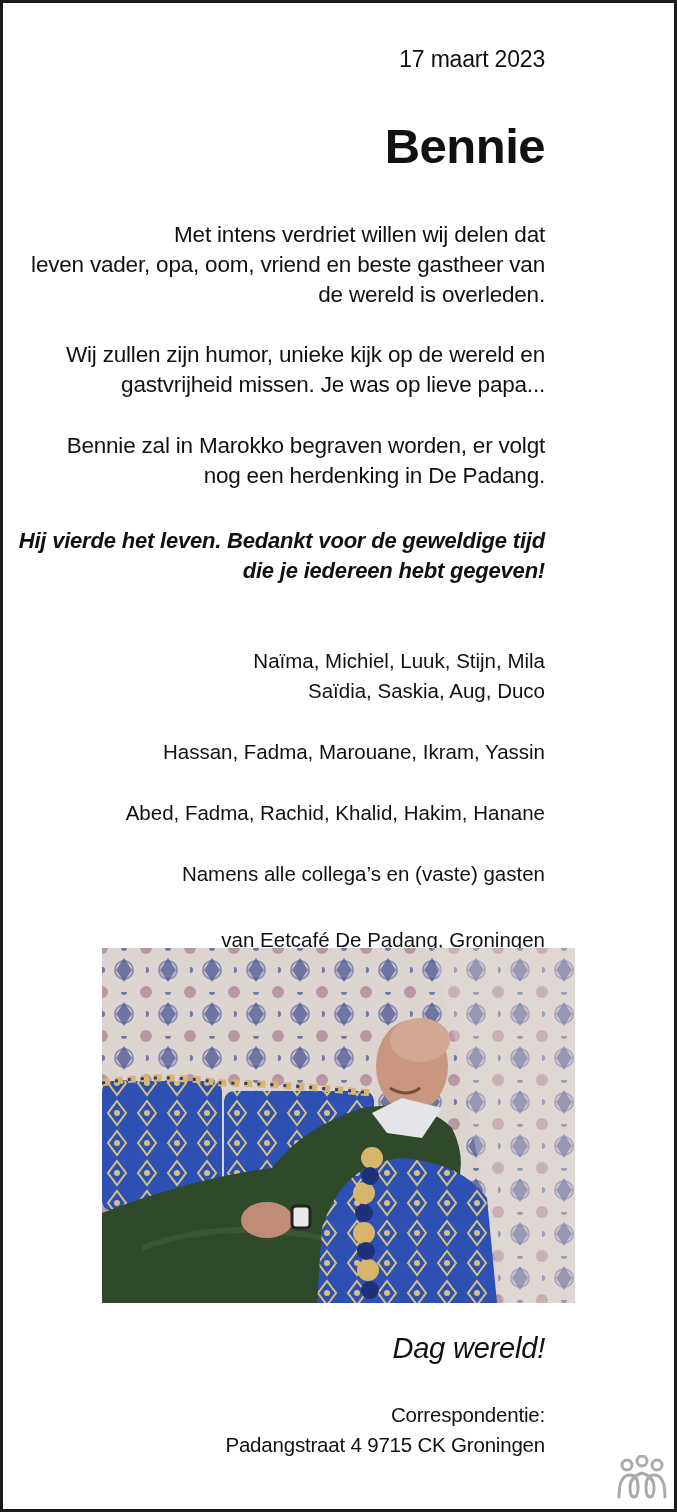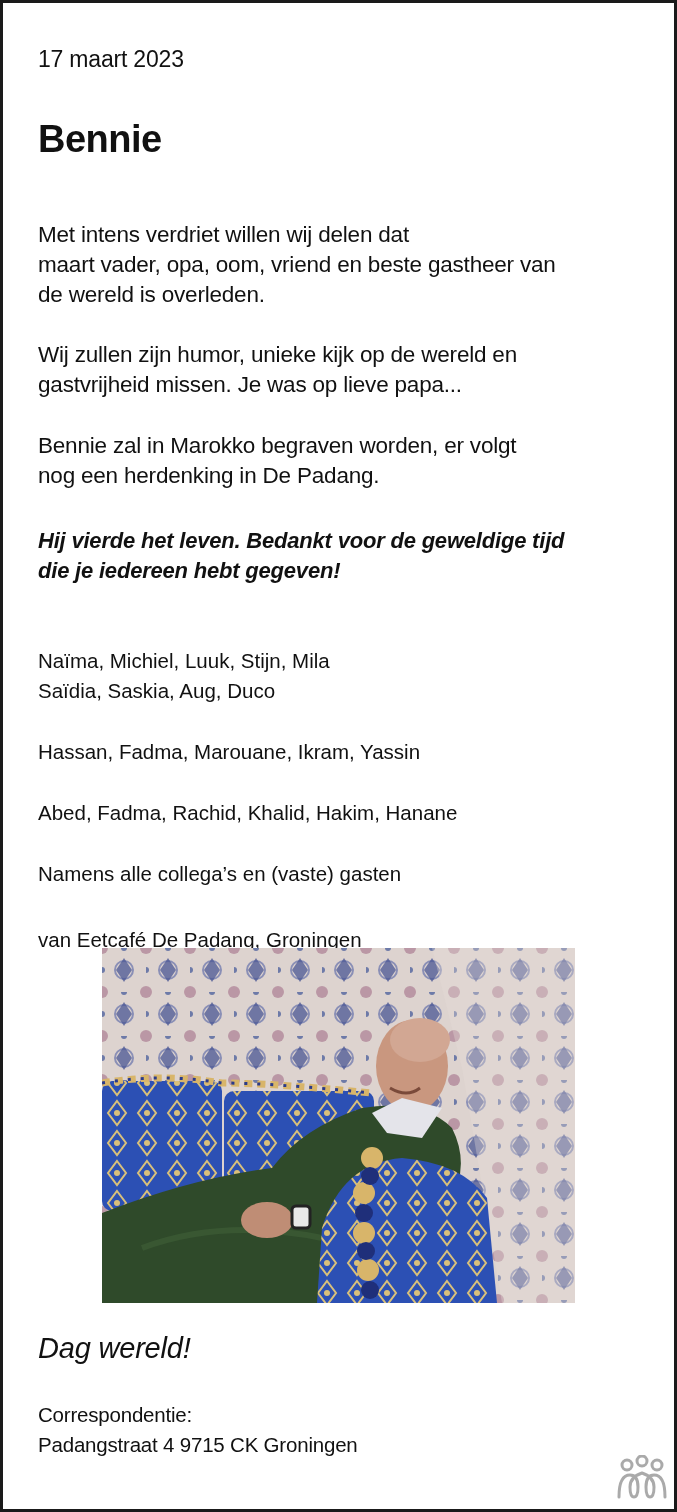--- a/index.html
+++ b/index.html
@@ -1,37 +1,37 @@
 <!DOCTYPE html>
 <html><head>
 <meta charset="utf-8">
 <style>
   html, body { margin:0; padding:0; background:#ffffff; }
   body { width:677px; height:1512px; position:relative; overflow:hidden; font-family:"Liberation Sans", "DejaVu Sans", sans-serif; color:#111; }
   .frame { position:absolute; left:0; top:0; width:671px; height:1506px; border:3px solid #1a1a1a; background:#fff; }
-  .line { position:absolute; left:0; width:545px; text-align:left; white-space:nowrap; font-size:22.5px; letter-spacing:-0.2px;margin-left:38px; }
+  .line { position:absolute; left:0; width:545px; text-align:right; white-space:nowrap; font-size:22.5px; letter-spacing:-0.2px; }
   .date { top:46px; font-size:23px; }
-  .name { top:118px; font-size:38px; font-weight:bold; letter-spacing:-0.5px; }
+  .name { top:118px; font-size:49px; font-weight:bold; letter-spacing:-0.5px; }
   .bold { font-weight:bold; font-size:22px;font-style:italic; }
   .names { font-size:20.5px; letter-spacing:0; }
   .italic { font-style:italic; font-size:29px; }
   .corr { font-size:20.5px; }
   .photo { position:absolute; left:102px; top:948px; width:473px; height:355px; overflow:hidden; background:#d9cfca; }
   .icon { position:absolute; left:616px; top:1455px; width:52px; height:44px; }
 </style>
 </head>
 <body>
 
 <div class="frame"></div>
 
 <div class="line date">17 maart 2023</div>
 <div class="line name">Bennie</div>
 
 <div class="line" style="top:222px">Met intens verdriet willen wij delen dat</div>
-<div class="line" style="top:252px">maart vader, opa, oom, vriend en beste gastheer van</div>
+<div class="line" style="top:252px">leven vader, opa, oom, vriend en beste gastheer van</div>
 <div class="line" style="top:282px">de wereld is overleden.</div>
 
 <div class="line" style="top:342px">Wij zullen zijn humor, unieke kijk op de wereld en</div>
 <div class="line" style="top:372px">gastvrijheid missen. Je was op lieve papa...</div>
 
 <div class="line" style="top:433px">Bennie zal in Marokko begraven worden, er volgt</div>
 <div class="line" style="top:463px">nog een herdenking in De Padang.</div>
 
 <div class="line bold" style="top:528px">Hij vierde het leven. Bedankt voor de geweldige tijd</div>
 <div class="line bold" style="top:558px">die je iedereen hebt gegeven!</div>

